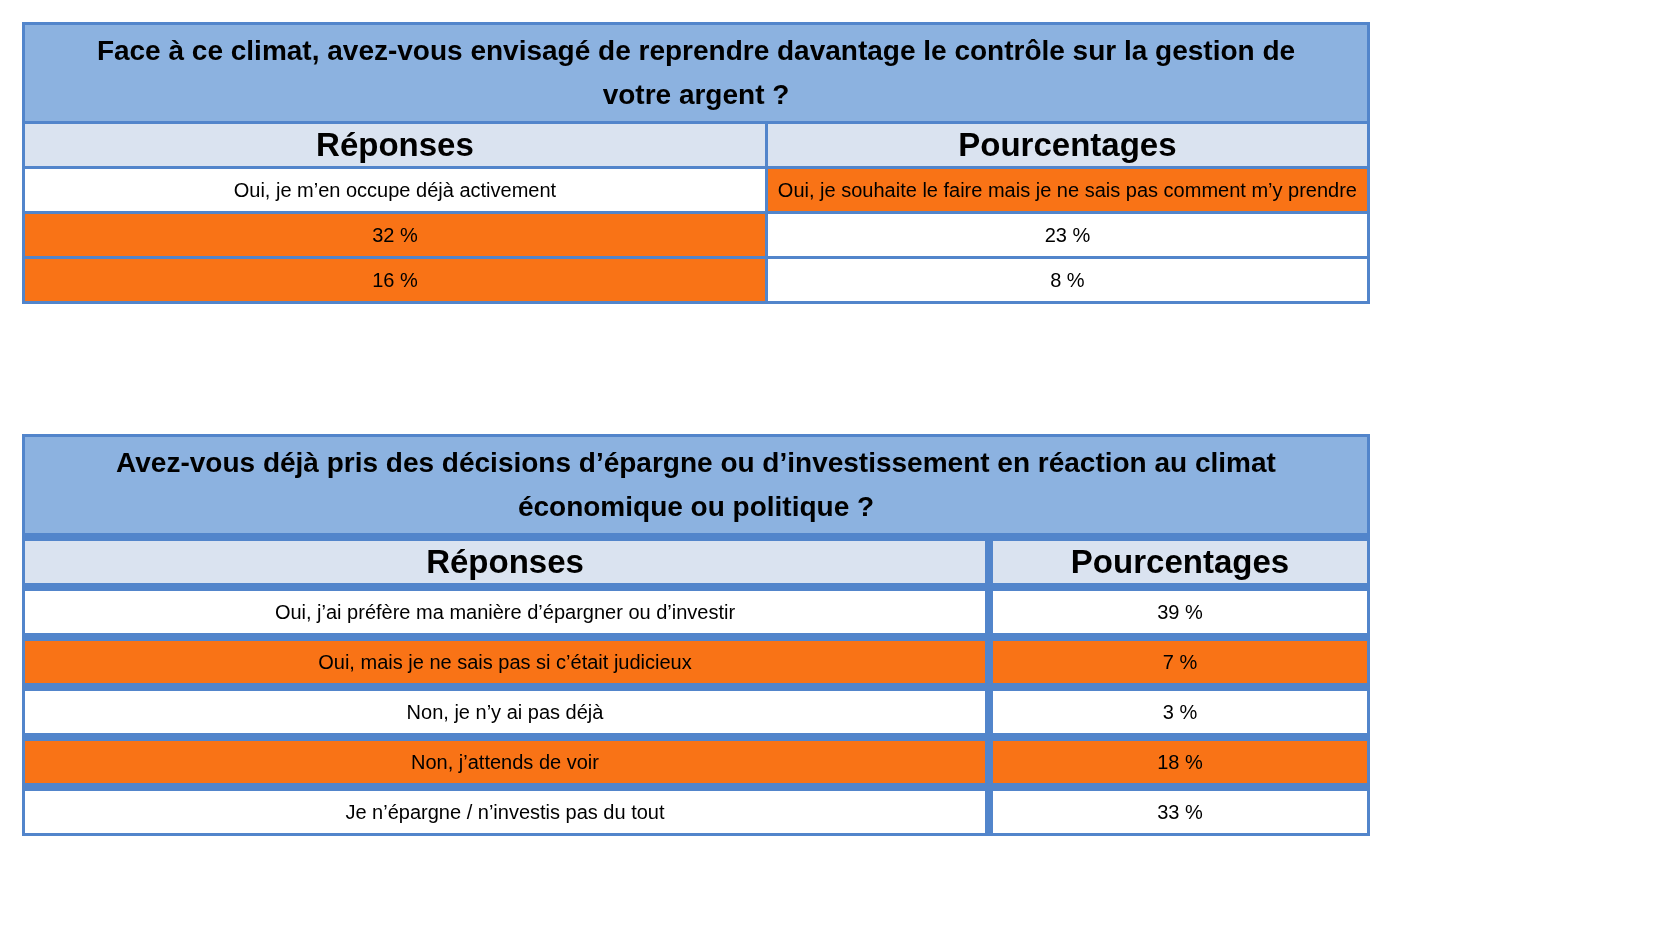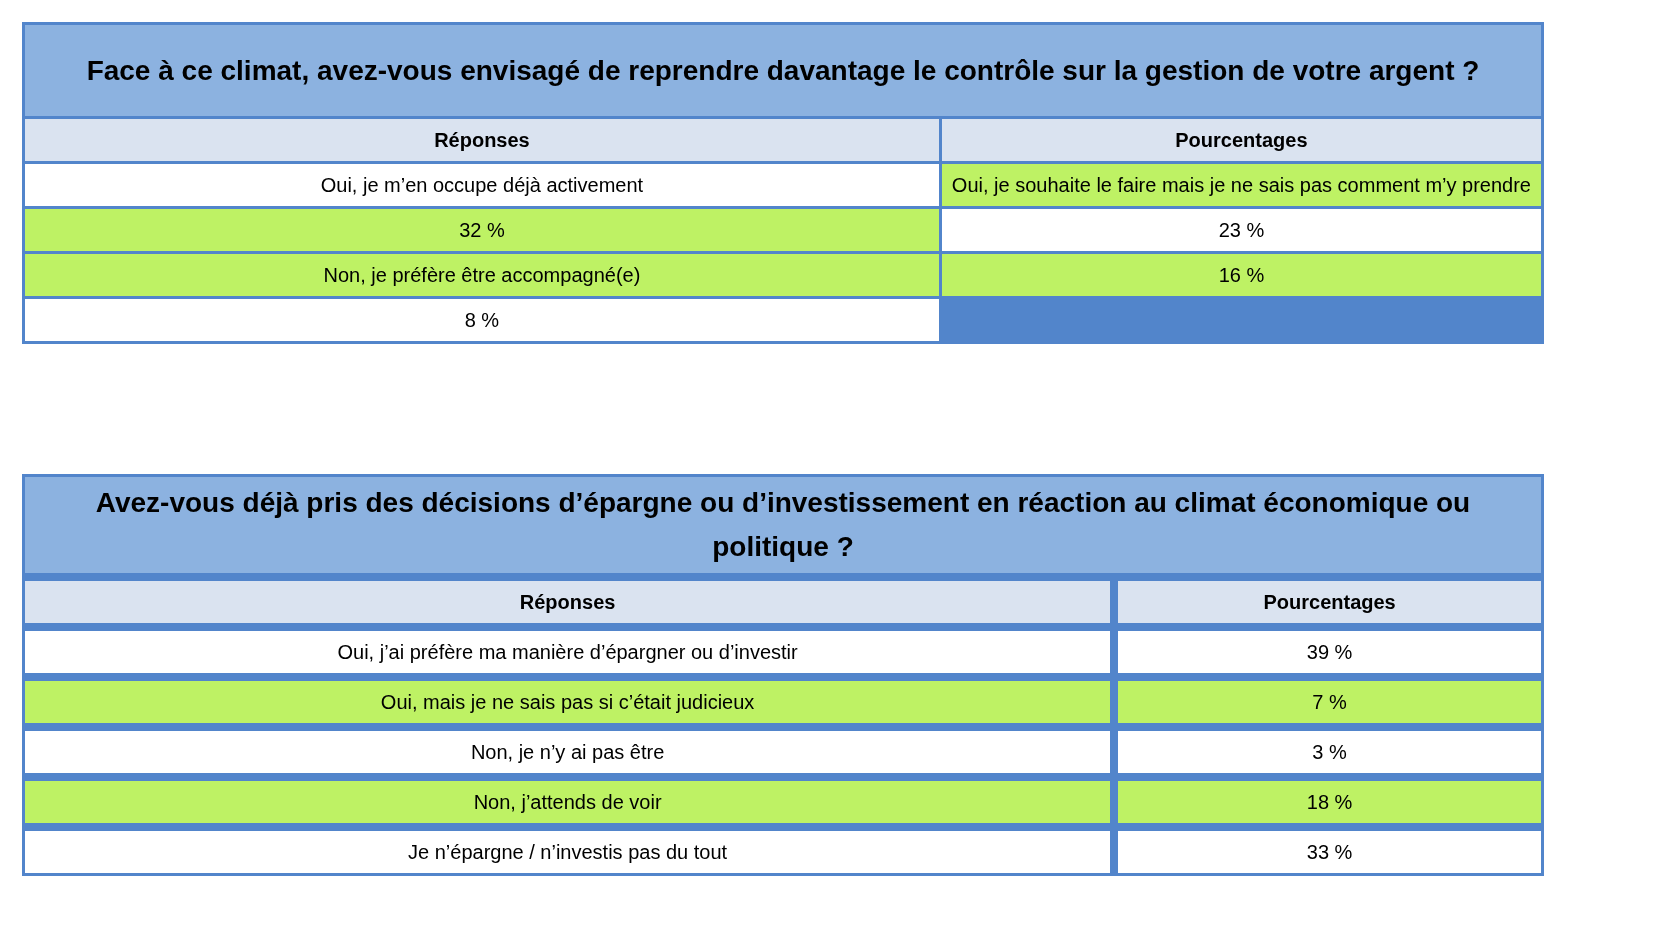--- a/index.html
+++ b/index.html
@@ -8,21 +8,21 @@
     height: 950px;
     background: #ffffff;
     font-family: "Liberation Sans", "DejaVu Sans", sans-serif;
     color: #000000;
     overflow: hidden;
   }
   .page {
     padding: 22px;
   }
   .survey-table {
-    width: 1522px;
+    width: 1348px;
     display: grid;
     grid-template-columns: 1173fr 457fr;
     gap: 3px;
     background: #5285CB;          
     border: 3px solid #5285CB;
   }
   .survey-table + .survey-table {
     margin-top: 130px;
     gap: 8px;
   }
@@ -46,63 +46,62 @@
     align-items: center;
     justify-content: center;
     text-align: center;
     font-size: 20px;
     padding: 0 10px;
     white-space: nowrap;
   }
   .cell.hdr {
     background: #DAE3F0;
     font-weight: bold;
-    font-size: 20px;
+    font-size: 33px;
   }
   .cell.alt {
-    background: #bef264;
+    background: #f97316;
   }
 </style>
 </head>
 <body>
 
 <div class="page">
 
   <div class="survey-table">
     <div class="title-cell">Face à ce climat, avez-vous envisagé de reprendre davantage le contrôle sur la gestion de votre argent ?</div>
 
     <div class="cell hdr">Réponses</div>
     <div class="cell hdr">Pourcentages</div>
 
     <div class="cell">Oui, je m’en occupe déjà activement</div>
 
     <div class="cell alt">Oui, je souhaite le faire mais je ne sais pas comment m’y prendre</div>
     <div class="cell alt">32 %</div>
 
     <div class="cell">23 %</div>
 
-    <div class="cell alt">Non, je préfère être accompagné(e)</div>
     <div class="cell alt">16 %</div>
 
     <div class="cell">8 %</div>
   </div>
 
   <div class="survey-table">
     <div class="title-cell">Avez-vous déjà pris des décisions d’épargne ou d’investissement en réaction au climat économique ou politique ?</div>
 
     <div class="cell hdr">Réponses</div>
     <div class="cell hdr">Pourcentages</div>
 
     <div class="cell">Oui, j’ai préfère ma manière d’épargner ou d’investir</div>
     <div class="cell">39 %</div>
 
     <div class="cell alt">Oui, mais je ne sais pas si c’était judicieux</div>
     <div class="cell alt">7 %</div>
 
-    <div class="cell">Non, je n’y ai pas être</div>
+    <div class="cell">Non, je n’y ai pas déjà</div>
     <div class="cell">3 %</div>
 
     <div class="cell alt">Non, j’attends de voir</div>
     <div class="cell alt">18 %</div>
 
     <div class="cell">Je n’épargne / n’investis pas du tout</div>
     <div class="cell">33 %</div>
   </div>
 
 </div>

